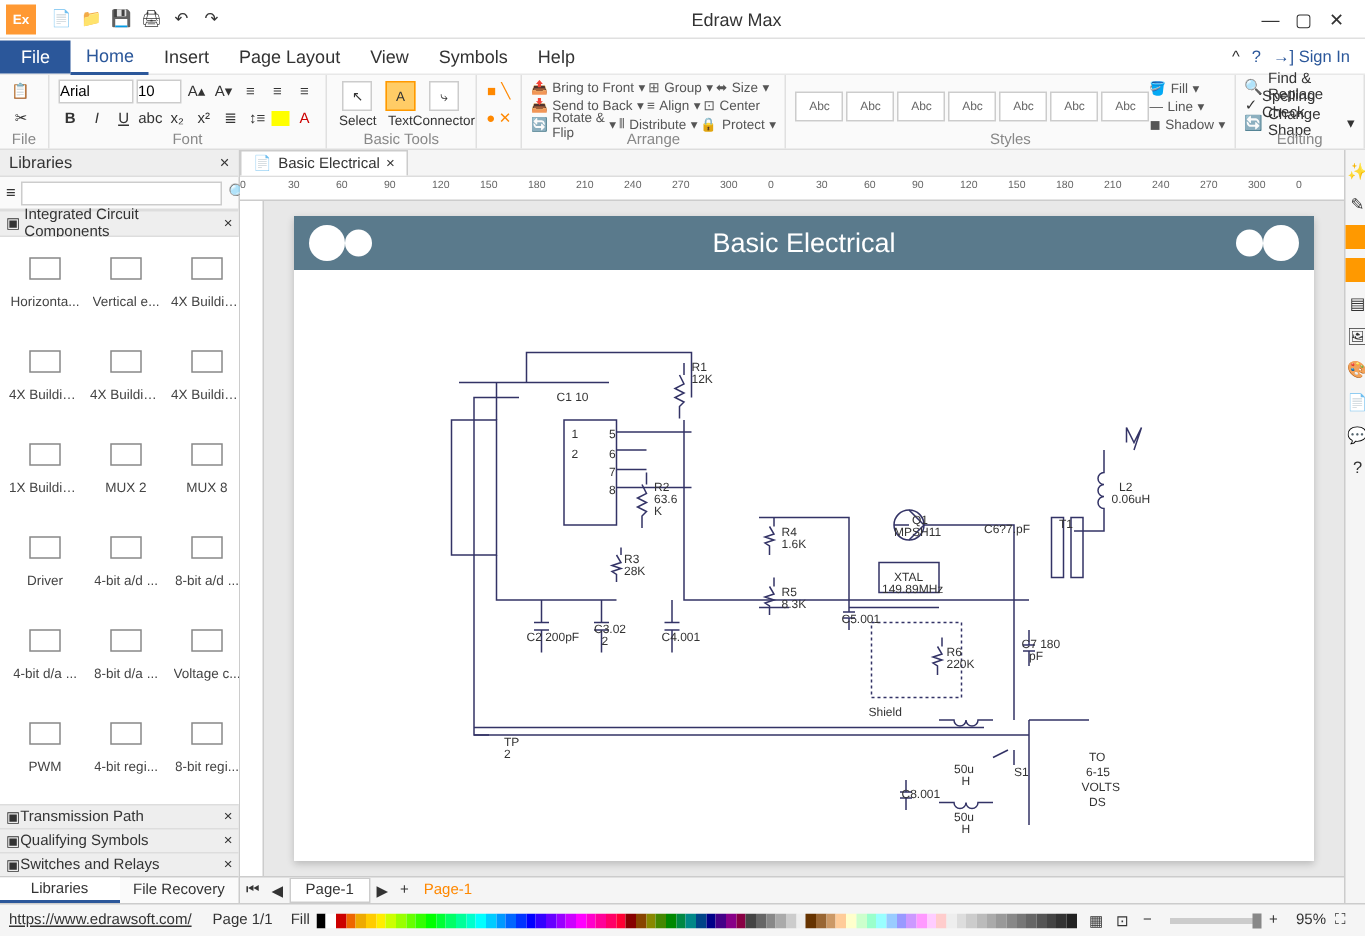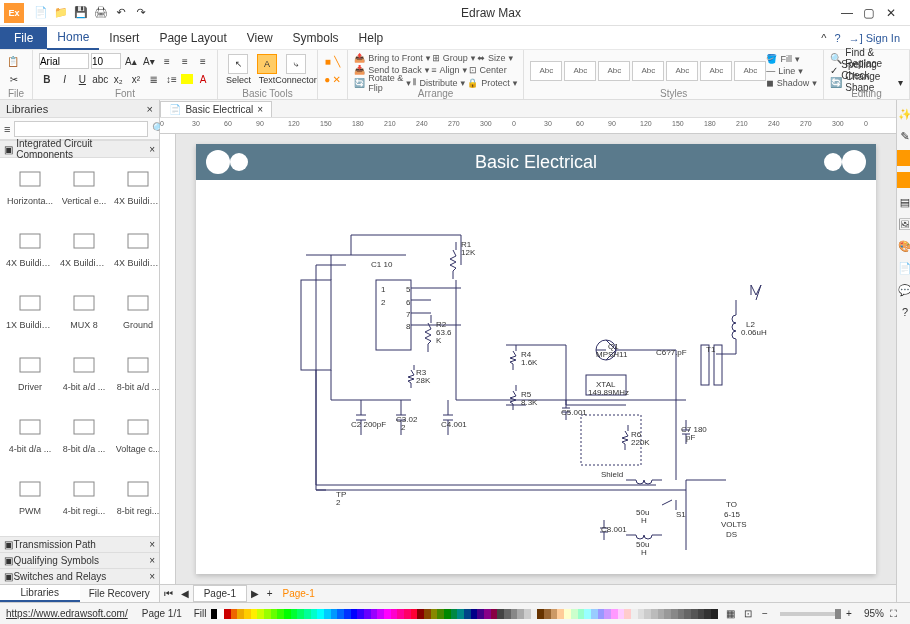--- a/index.html
+++ b/index.html
@@ -299,29 +299,29 @@
             </svg>
           </div>
           <div class="lbl">1X Buildin...</div>
         </div>
         <div class="shape-item">
           <div class="thumb">
             <svg width="30" height="20">
               <rect x="5" y="3" width="20" height="14" fill="none" stroke="#888"></rect>
             </svg>
           </div>
+          <div class="lbl">MUX 2</div>
+        </div>
+        <div class="shape-item">
+          <div class="thumb">
+            <svg width="30" height="20">
+              <rect x="5" y="3" width="20" height="14" fill="none" stroke="#888"></rect>
+            </svg>
+          </div>
           <div class="lbl">MUX 8</div>
-        </div>
-        <div class="shape-item">
-          <div class="thumb">
-            <svg width="30" height="20">
-              <rect x="5" y="3" width="20" height="14" fill="none" stroke="#888"></rect>
-            </svg>
-          </div>
-          <div class="lbl">Ground</div>
         </div>
         <div class="shape-item">
           <div class="thumb">
             <svg width="30" height="20">
               <rect x="5" y="3" width="20" height="14" fill="none" stroke="#888"></rect>
             </svg>
           </div>
           <div class="lbl">Driver</div>
         </div>
         <div class="shape-item">
@@ -495,21 +495,21 @@
               <div class="lbl" style="left: 325px; top: 178px;">1.6K</div>
               <div class="lbl" style="left: 325px; top: 210px;">R5</div>
               <div class="lbl" style="left: 325px; top: 218px; text-align: right;">8.3K</div>
               <div class="lbl" style="left: 365px; top: 228px;">C5.001</div>
               <div class="lbl" style="left: 412px; top: 162px;">Q1</div>
               <div class="lbl" style="left: 400px; top: 170px;">MPSH11</div>
               <div class="lbl" style="left: 400px; top: 200px;">XTAL</div>
               <div class="lbl" style="left: 392px; top: 208px;">149.89MHz</div>
               <div class="lbl" style="left: 435px; top: 250px;">R6</div>
               <div class="lbl" style="left: 435px; top: 258px;">220K</div>
-              <div class="lbl" style="left: 405px; top: 290px; text-align: right;">Shield</div>
+              <div class="lbl" style="left: 383px; top: 290px; text-align: right;">Shield</div>
               <div class="lbl" style="left: 460px; top: 168px;">C6?7.pF</div>
               <div class="lbl" style="left: 485px; top: 245px;">C7 180</div>
               <div class="lbl" style="left: 490px; top: 253px;">pF</div>
               <div class="lbl" style="left: 510px; top: 165px;">T1</div>
               <div class="lbl" style="left: 550px; top: 140px;">L2</div>
               <div class="lbl" style="left: 545px; top: 148px;">0.06uH</div>
               <div class="lbl" style="left: 440px; top: 328px;">50u</div>
               <div class="lbl" style="left: 445px; top: 336px;">H</div>
               <div class="lbl" style="left: 480px; top: 330px;">S1</div>
               <div class="lbl" style="left: 405px; top: 345px;">C8.001</div>

